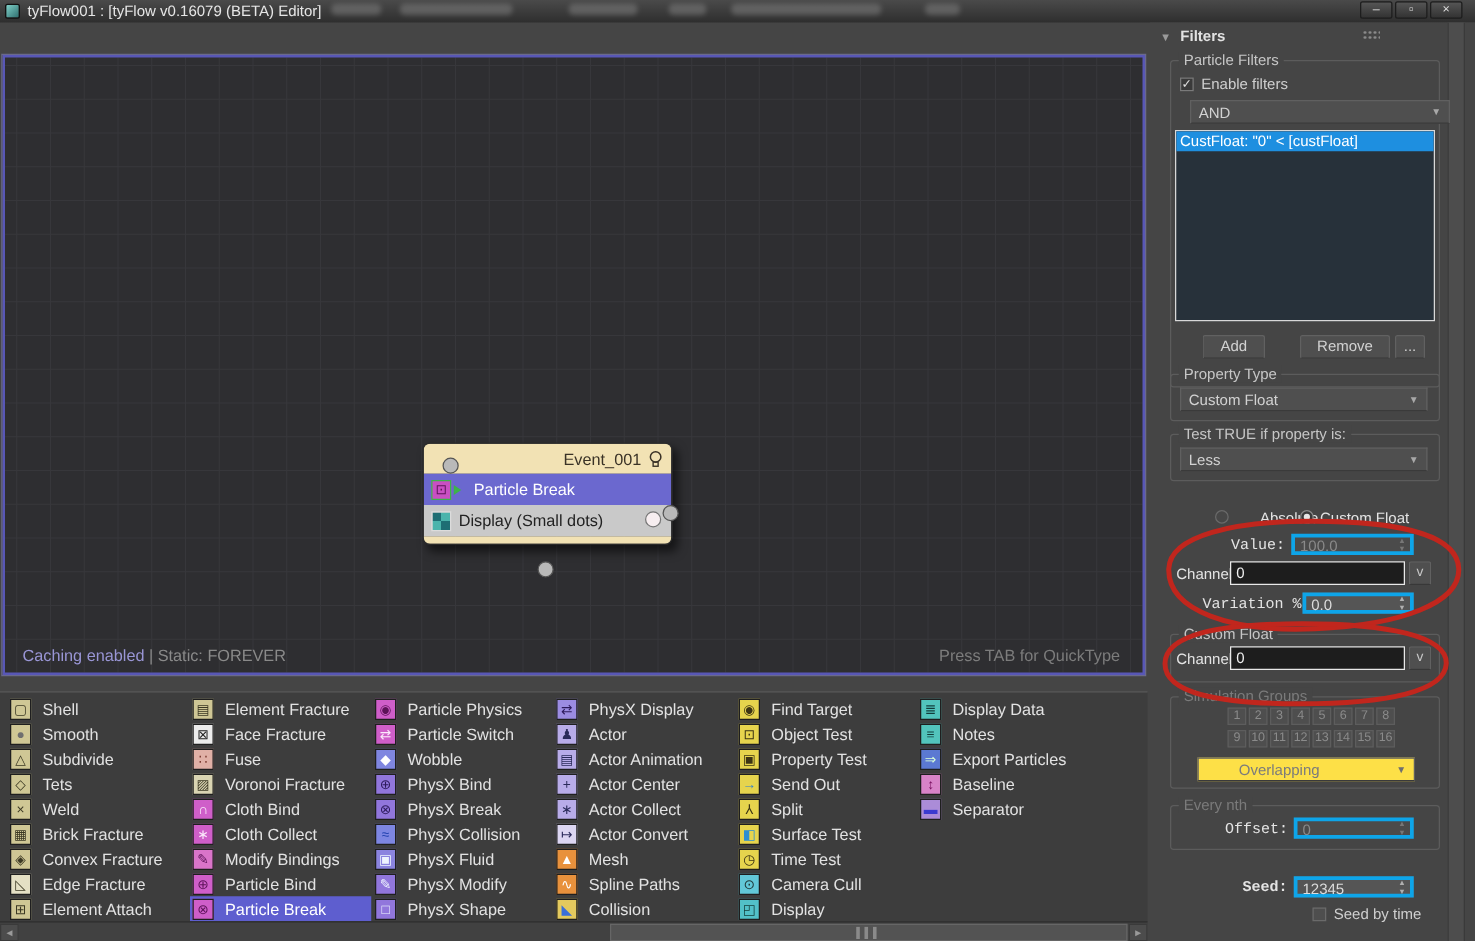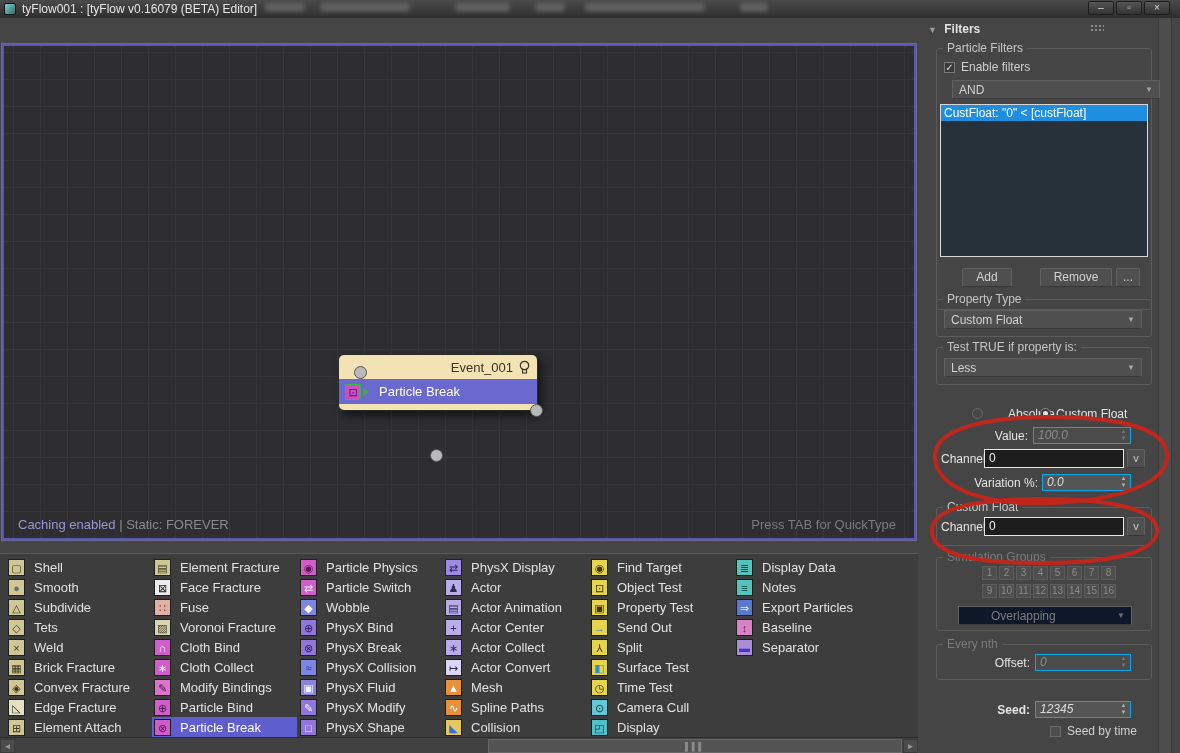--- a/index.html
+++ b/index.html
@@ -80,34 +80,34 @@
   .group-label.dim,.dim{color:#7b7b7b;}
 
   .checkrow{position:absolute;display:flex;align-items:center;gap:6px;}
   .checkbox{width:11px;height:11px;background:#3a3a3a;border:1px solid #7a7a7a;color:#e0e0e0;
     font-size:10px;line-height:10px;text-align:center;}
   .checkbox.empty{color:transparent;background:#4e4e4e;border:1px solid #6a6a6a;}
 
   .dropdown{position:absolute;height:19px;background:#4f4f4f;border:1px solid #606060;border-bottom-color:#3a3a3a;
     color:#d2d2d2;display:flex;align-items:center;padding:0 6px;}
   .dropdown .dd-arrow{position:absolute;right:6px;font-size:8px;color:#a8a8a8;}
-  .dropdown.disabled{color:#7b7b7b;background:#0f172a;padding-left:32px;}
+  .dropdown.disabled{color:#7b7b7b;background:#fde047;padding-left:32px;}
   .dropdown.disabled .dd-arrow{color:#6f6f6f;}
 
   .listbox{position:absolute;left:20px;top:86px;width:208px;height:153px;background:#27313a;border:1px solid #d8d8d8;overflow:hidden;}
   .list-item{height:16px;line-height:16px;padding:0 3px;color:#cfe4f2;font-size:12px;white-space:nowrap;}
   .list-item.selected{background:#1e8fe0;color:#fff;}
 
   .btn{position:absolute;height:19px;background:#4f4f4f;border:1px solid #616161;border-bottom-color:#383838;
     border-radius:2px;color:#d2d2d2;text-align:center;line-height:17px;font-size:12px;}
 
   .fieldlabel{position:absolute;color:#e4e4e4;white-space:nowrap;}
-  .fieldlabel.right{text-align:right;}
-  .spinfield{position:absolute;height:17px;background:#555;border:1px solid #0ea5e9;color:#dcdcdc;
-    font-size:12px;line-height:15px;padding:0 4px;font-style:italic;}
+  .fieldlabel.right{text-align:right;font-family:Liberation Mono, monospace;}
+  .spinfield{position:absolute;height:17px;background:#555;border:3px solid #0ea5e9;color:#dcdcdc;
+    font-size:12px;line-height:15px;padding:0 4px;}
   .spinfield .spin{position:absolute;right:1px;top:0;width:11px;height:15px;color:#b0b0b0;font-size:6px;line-height:7px;text-align:center;}
   .spinfield.disabled{background:#4b4b4b;color:#8a8a8a;}
   .spinfield.disabled .spin{color:#777;}
 
   .textinput{position:absolute;height:19px;background:#1d1d1d;border:1px solid #e8e8e8;color:#f0f0f0;
     font-size:12px;line-height:17px;padding:0 4px;}
   .vbtn{position:absolute;width:18px;height:19px;background:#4f4f4f;border:1px solid #616161;border-bottom-color:#383838;
     color:#c8c8c8;font-size:11px;text-align:center;line-height:17px;border-radius:2px;}
 
   .radio{position:absolute;width:11px;height:11px;border-radius:50%;background:#3a3a3a;border:1px solid #8a8a8a;}
@@ -150,20 +150,25 @@
         <svg class="bulb" width="13" height="15" viewBox="0 0 13 15">
           <circle cx="6.5" cy="5.5" r="4.2" fill="none" stroke="#3a3226" stroke-width="1.2"></circle>
           <rect x="4.5" y="9.6" width="4" height="3.4" fill="none" stroke="#3a3226" stroke-width="1.1"></rect>
         </svg>
       </div>
       <div class="node-row selected">
         <span class="node-op-icon pb-icon">⊡</span>
         <span class="pb-arrow"></span>
         <span>Particle Break</span>
       </div>
+      <div class="node-row normal">
+        <span class="node-op-icon disp-icon"></span>
+        <span>Display (Small dots)</span>
+        <span class="out-circle"></span>
+      </div>
       <div class="node-footer"></div>
     </div>
 
     <div class="connector" style="left:350px;top:320px;"></div>
     <div class="connector" style="left:426px;top:403px;"></div>
     <div class="connector" style="left:526px;top:358px;"></div>
 
     <div class="statusbar">
       <span class="caching">Caching enabled</span><span> | Static: FOREVER</span>
     </div>

